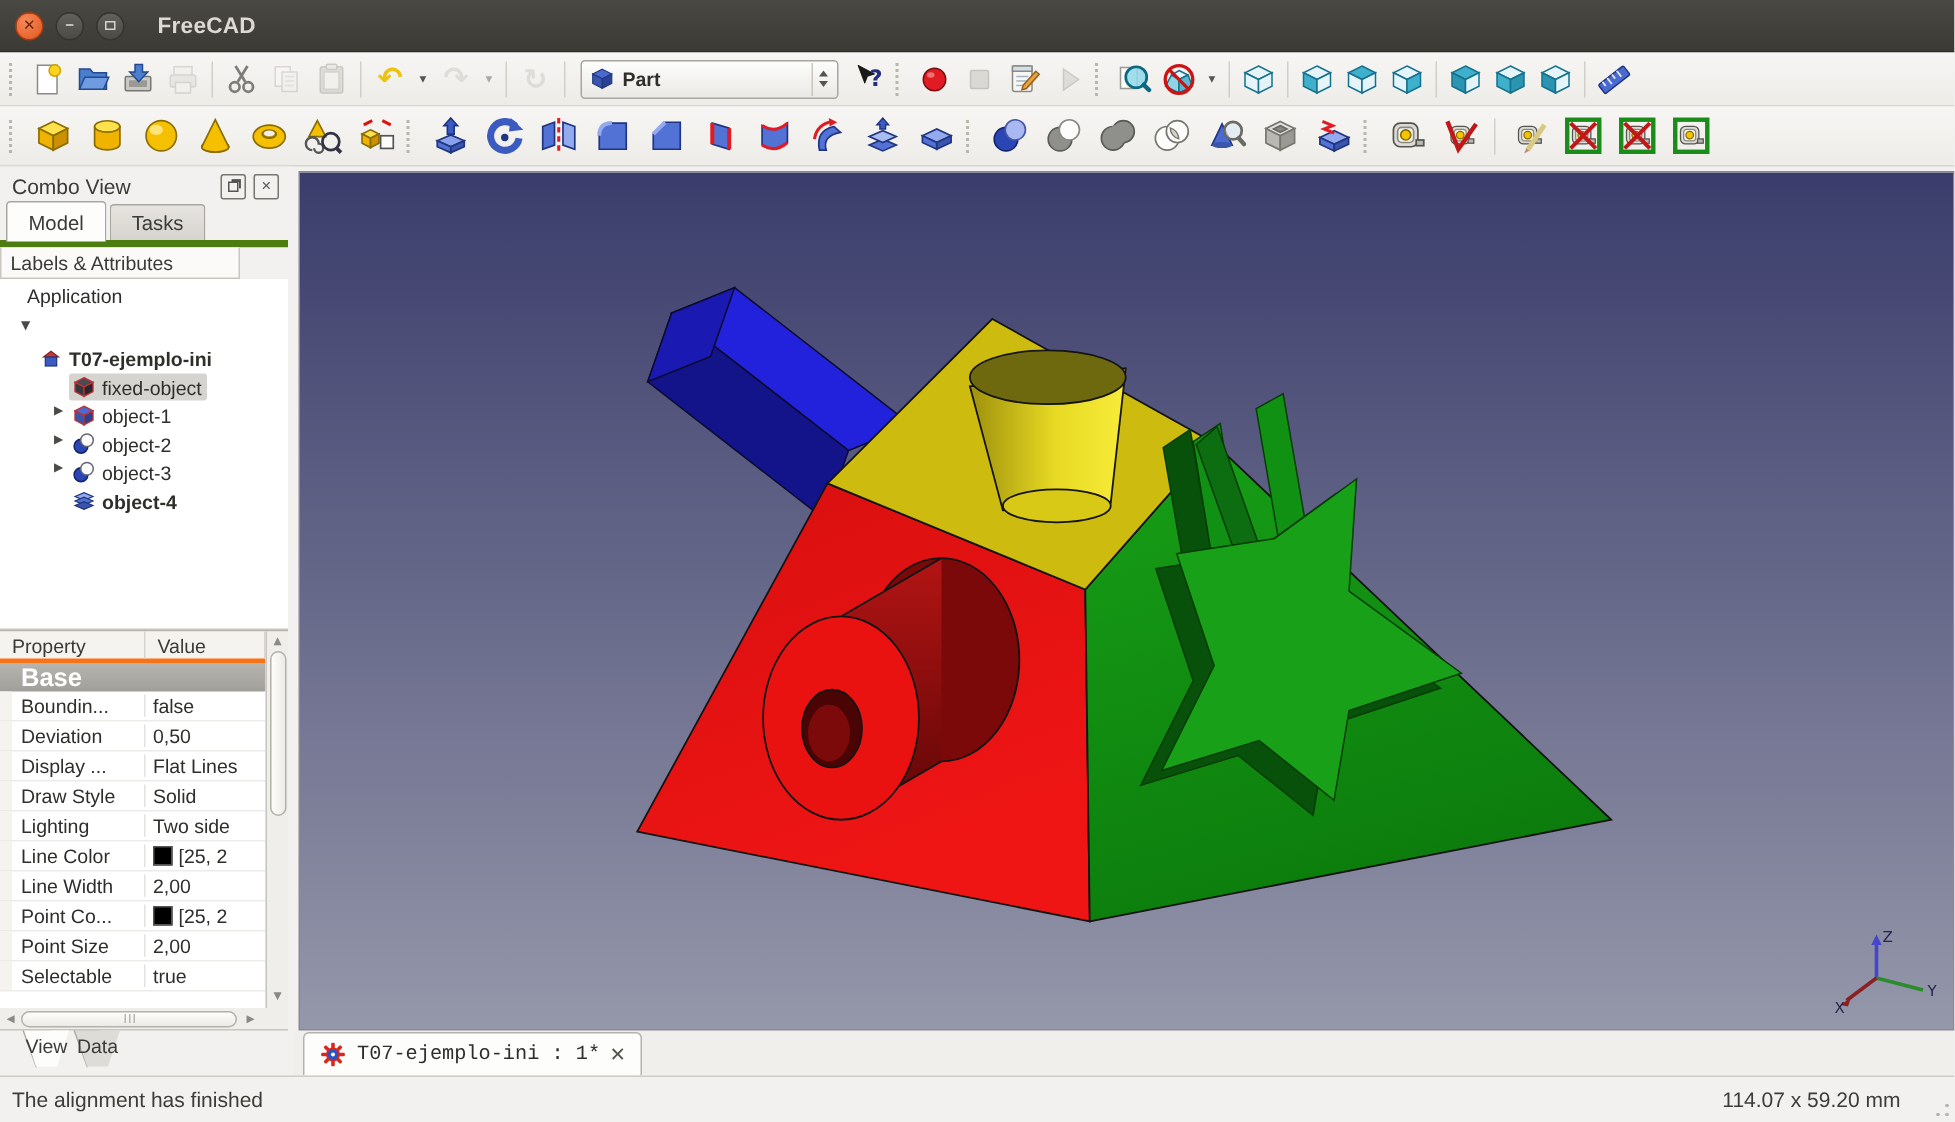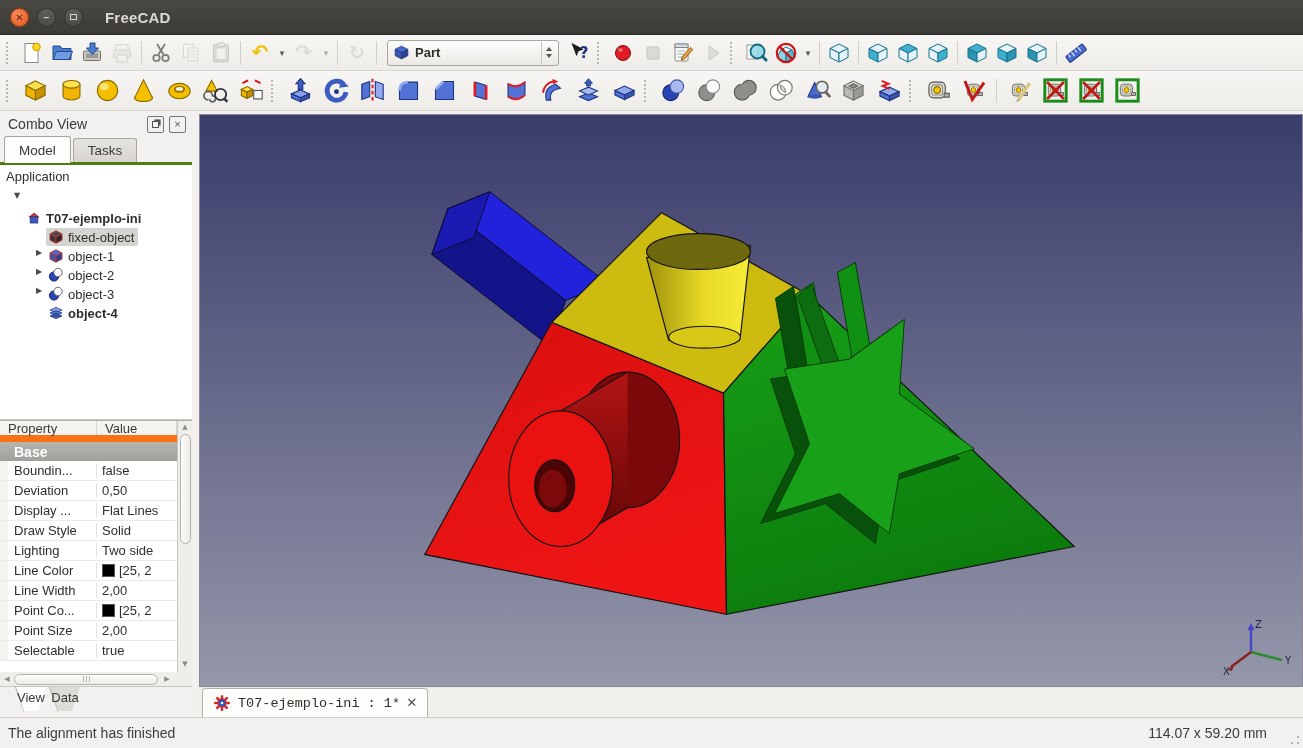--- a/index.html
+++ b/index.html
@@ -37,43 +37,43 @@
   
   .main { flex:1; display:flex; min-height:0; }
   .dock { width:192px; flex:none; background:#f2f1ef; display:flex; flex-direction:column; }
   .splitter { width:4px; flex:none; background:#f2f1ef; }
 
   .dock-title { height:26px; display:flex; align-items:center; padding:0 6px 0 8px; font-size:14px; color:#3a3a36; }
   .dock-title .spacer { flex:1; }
   .dk-btn { width:17px; height:17px; border:1px solid #77766f; border-radius:2px; margin-left:5px; display:flex; align-items:center; justify-content:center; color:#55544e; font-size:11px; background:#f2f1ef; }
   .dk-restore i { display:block; width:7px; height:7px; border:1.2px solid #55544e; box-shadow:2px -2px 0 -0.4px #55544e; margin:1px 0 0 -1px; }
 
-  .dock-tabs { height:28px; display:flex; align-items:flex-end; padding-left:4px; border-bottom:3px solid #4d7c0f; }
+  .dock-tabs { height:28px; display:flex; align-items:flex-end; padding-left:4px; border-bottom:5px solid #4d7c0f; }
   .mtab { padding:0 14px; border:1px solid #a9a6a0; border-bottom:none; border-radius:3px 3px 0 0; font-size:13.5px; color:#3a3a36; display:flex; align-items:center; }
   .mtab.active { background:#fdfdfc; height:27px; position:relative; top:1px; }
   .mtab.inactive { background:linear-gradient(#e6e4e0,#d7d4cf); height:24px; margin-left:2px; }
 
   .tree-header { height:21px; background:#f2f1ef; display:flex; }
   .tree-header .cell { width:160px; background:#fbfaf8; border:1px solid #c9c6c0; border-top:none; display:flex; align-items:center; padding-left:6px; font-size:13px; color:#3a3a36; }
   .tree-list { flex:1; background:#fff; border-bottom:1px solid #c9c6c0; overflow:hidden; padding-top:2px; }
   .tree-row { height:19px; display:flex; align-items:center; font-size:13px; white-space:nowrap; }
   .tree-row .arrow { width:14px; font-size:8px; color:#4a4a46; font-family:"DejaVu Sans",sans-serif; text-align:center; flex:none; }
   .tree-row .hl { display:flex; align-items:center; gap:4px; padding:0 4px 0 2px; border-radius:2px; height:18px;margin-top:45px; }
   .tree-row .hl.sel { background:#d6d4d0; }
   .tree-row .ticon { display:flex; flex:none; }
   .tree-row.bold .lbl { font-weight:bold; }
 
   
   .prop-panel { height:252px; flex:none; background:#fff; border-top:1px solid #b5b2ac; position:relative; }
-  .prop-header { height:21px; display:flex; background:#f4f3f0; border-bottom:7px solid #f97316; width:calc(100% - 15px); }
+  .prop-header { height:21px; display:flex; background:#f4f3f0; border-bottom:3px solid #f97316; width:calc(100% - 15px); }
   .prop-header .ph { display:flex; align-items:center; padding-left:8px; font-size:13px; color:#3a3a36; border-right:1px solid #d8d5d0; }
   .ph1 { width:97px; }
   .ph2 { flex:1; }
   .prop-body { width:calc(100% - 15px); }
-  .prop-group { height:19px; background:linear-gradient(#b7b5b0,#a19f9a); color:#fff; font-weight:bold; display:flex; align-items:center; padding-left:14px; font-size:14px; }
+  .prop-group { height:19px; background:linear-gradient(#b7b5b0,#a19f9a); color:#fff; font-weight:bold; display:flex; align-items:center; padding-left:14px; font-size:17px; }
   .prop-row { height:20px; display:flex; align-items:center; border-bottom:1px solid #ecebe7; font-size:13px; }
   .prop-row .gut { width:8px; height:100%; background:#f4f3ef; flex:none; }
   .prop-row .pl { width:89px; padding-left:6px; border-right:1px solid #e3e2de; overflow:hidden; white-space:nowrap; flex:none; }
   .prop-row .pv { flex:1; padding-left:5px; display:flex; align-items:center; gap:4px; overflow:hidden; white-space:nowrap; }
   .swatch { width:13px; height:13px; background:#000; border:1px solid #555; flex:none; display:inline-block; }
 
   
   .vscroll { position:absolute; right:0; top:0; bottom:0; width:15px; background:#efeeea; border-left:1px solid #c9c6c0; }
   .vscroll .cap { height:12px; display:flex; align-items:center; justify-content:center; font-size:7px; color:#8a8a84; font-family:"DejaVu Sans",sans-serif; }
   .vscroll .thumb { position:absolute; left:1.5px; width:11px; top:13px; height:110px; background:linear-gradient(90deg,#fdfdfc,#ecebe7); border:1px solid #b5b2ac; border-radius:6px; }
@@ -707,23 +707,26 @@
         <span class="spacer"></span>
         <span class="dk-btn dk-restore">
             <i></i>
           </span>
         <span class="dk-btn">×</span>
       </div>
       <div class="dock-tabs">
         <div class="mtab active">Model</div>
         <div class="mtab inactive">Tasks</div>
       </div>
+      <div class="tree-header">
+        <div class="cell">Labels &amp; Attributes</div>
+      </div>
       <div class="tree-list" id="tree-list">
           <div class="tree-row">
-            <span class="lbl" style="padding-left:6px">Application</span>
+            <span class="lbl" style="padding-left:18px">Application</span>
           </div>
           <div class="tree-row bold">
             <span style="width:10px;flex:none"></span>
             <span class="arrow">▼</span>
             <span class="hl">
               <span class="ticon">
                 <svg width="16" height="16" viewBox="0 0 16 16">
                   <path d="M3 7 L8 3.2 L13 7 Z" fill="#c83737" stroke="#8a2020" stroke-width="0.8"></path>
                   <rect x="4.2" y="7" width="7.6" height="6" fill="#3b5bc0" stroke="#1f3580" stroke-width="0.8"></rect>
                 </svg>

